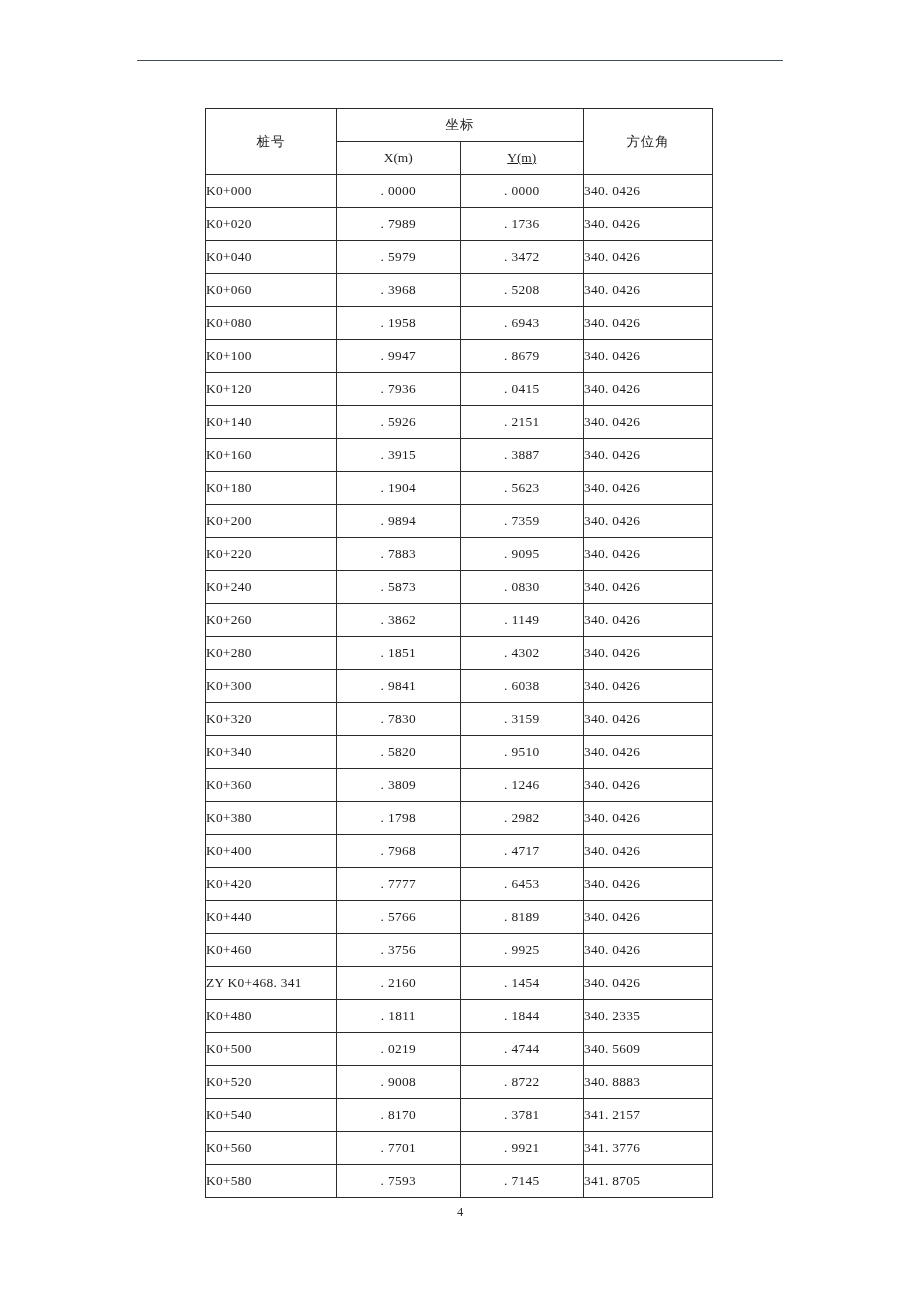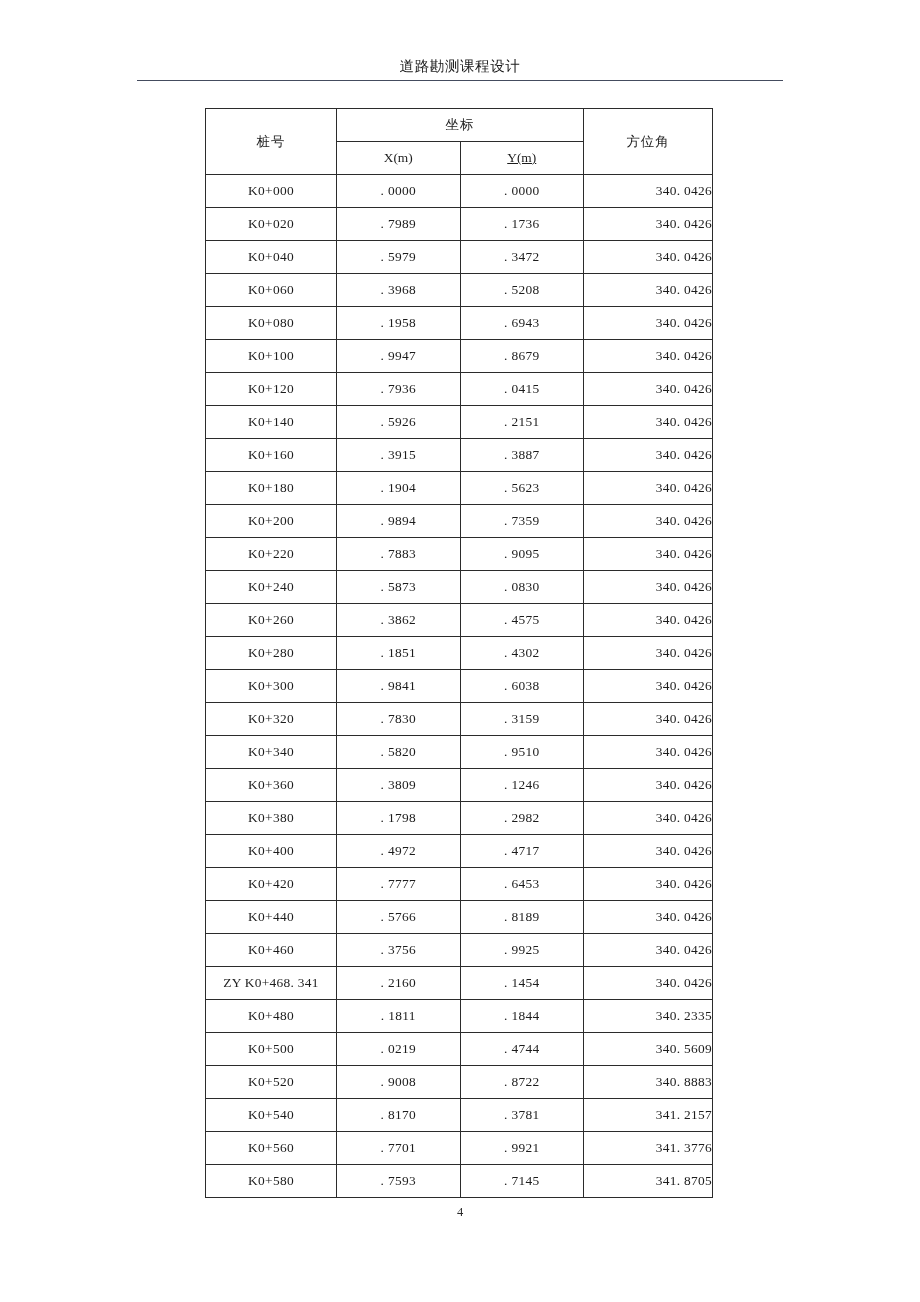--- a/index.html
+++ b/index.html
@@ -81,49 +81,48 @@
     font-size: 14px;
     text-align: center;
     color: #111111;
     font-weight: bold;
   }
 
   th.span-coord { height: 36px; margin-top: 20px; }
   th.tall-head  { height: 72px; }
 
   td.c-station {
-    text-align: center;
+    text-align: left;
     padding-left: 13px;
     letter-spacing: 0.3px;
   }
   td.c-x, td.c-y {
     text-align: center;
     letter-spacing: 0.3px;
   }
   td.c-az {
-    text-align: right;
+    text-align: left;
     letter-spacing: 0.3px;
   }
 
   
   #page-number {
     position: absolute;
     left: 0;
     top: 1205px;
     width: 920px;
     text-align: center;
     font-size: 12.5px;
     color: #2a2a2a;
   }
 </style>
 </head>
 <body>
 
 <div id="page-header">
-  <div id="header-title">道路勘测课程设计</div>
   <div id="header-rule"></div>
 </div>
 
 <div id="table-wrap">
   <table class="coord-table">
     <thead>
       <tr>
         <th class="th-station tall-head hdr-cn" rowspan="2">桩号</th>
         <th class="span-coord hdr-cn" colspan="2">坐标</th>
         <th class="th-az tall-head hdr-cn" rowspan="2">方位角</th>
@@ -208,21 +207,21 @@
         </tr>
         <tr>
           <td class="c-station">K0+240</td>
           <td class="c-x">. 5873</td>
           <td class="c-y">. 0830</td>
           <td class="c-az">340. 0426</td>
         </tr>
         <tr>
           <td class="c-station">K0+260</td>
           <td class="c-x">. 3862</td>
-          <td class="c-y">. 4575</td>
+          <td class="c-y">. 1149</td>
           <td class="c-az">340. 0426</td>
         </tr>
         <tr>
           <td class="c-station">K0+280</td>
           <td class="c-x">. 1851</td>
           <td class="c-y">. 4302</td>
           <td class="c-az">340. 0426</td>
         </tr>
         <tr>
           <td class="c-station">K0+300</td>
@@ -249,21 +248,21 @@
           <td class="c-az">340. 0426</td>
         </tr>
         <tr>
           <td class="c-station">K0+380</td>
           <td class="c-x">. 1798</td>
           <td class="c-y">. 2982</td>
           <td class="c-az">340. 0426</td>
         </tr>
         <tr>
           <td class="c-station">K0+400</td>
-          <td class="c-x">. 4972</td>
+          <td class="c-x">. 7968</td>
           <td class="c-y">. 4717</td>
           <td class="c-az">340. 0426</td>
         </tr>
         <tr>
           <td class="c-station">K0+420</td>
           <td class="c-x">. 7777</td>
           <td class="c-y">. 6453</td>
           <td class="c-az">340. 0426</td>
         </tr>
         <tr>

